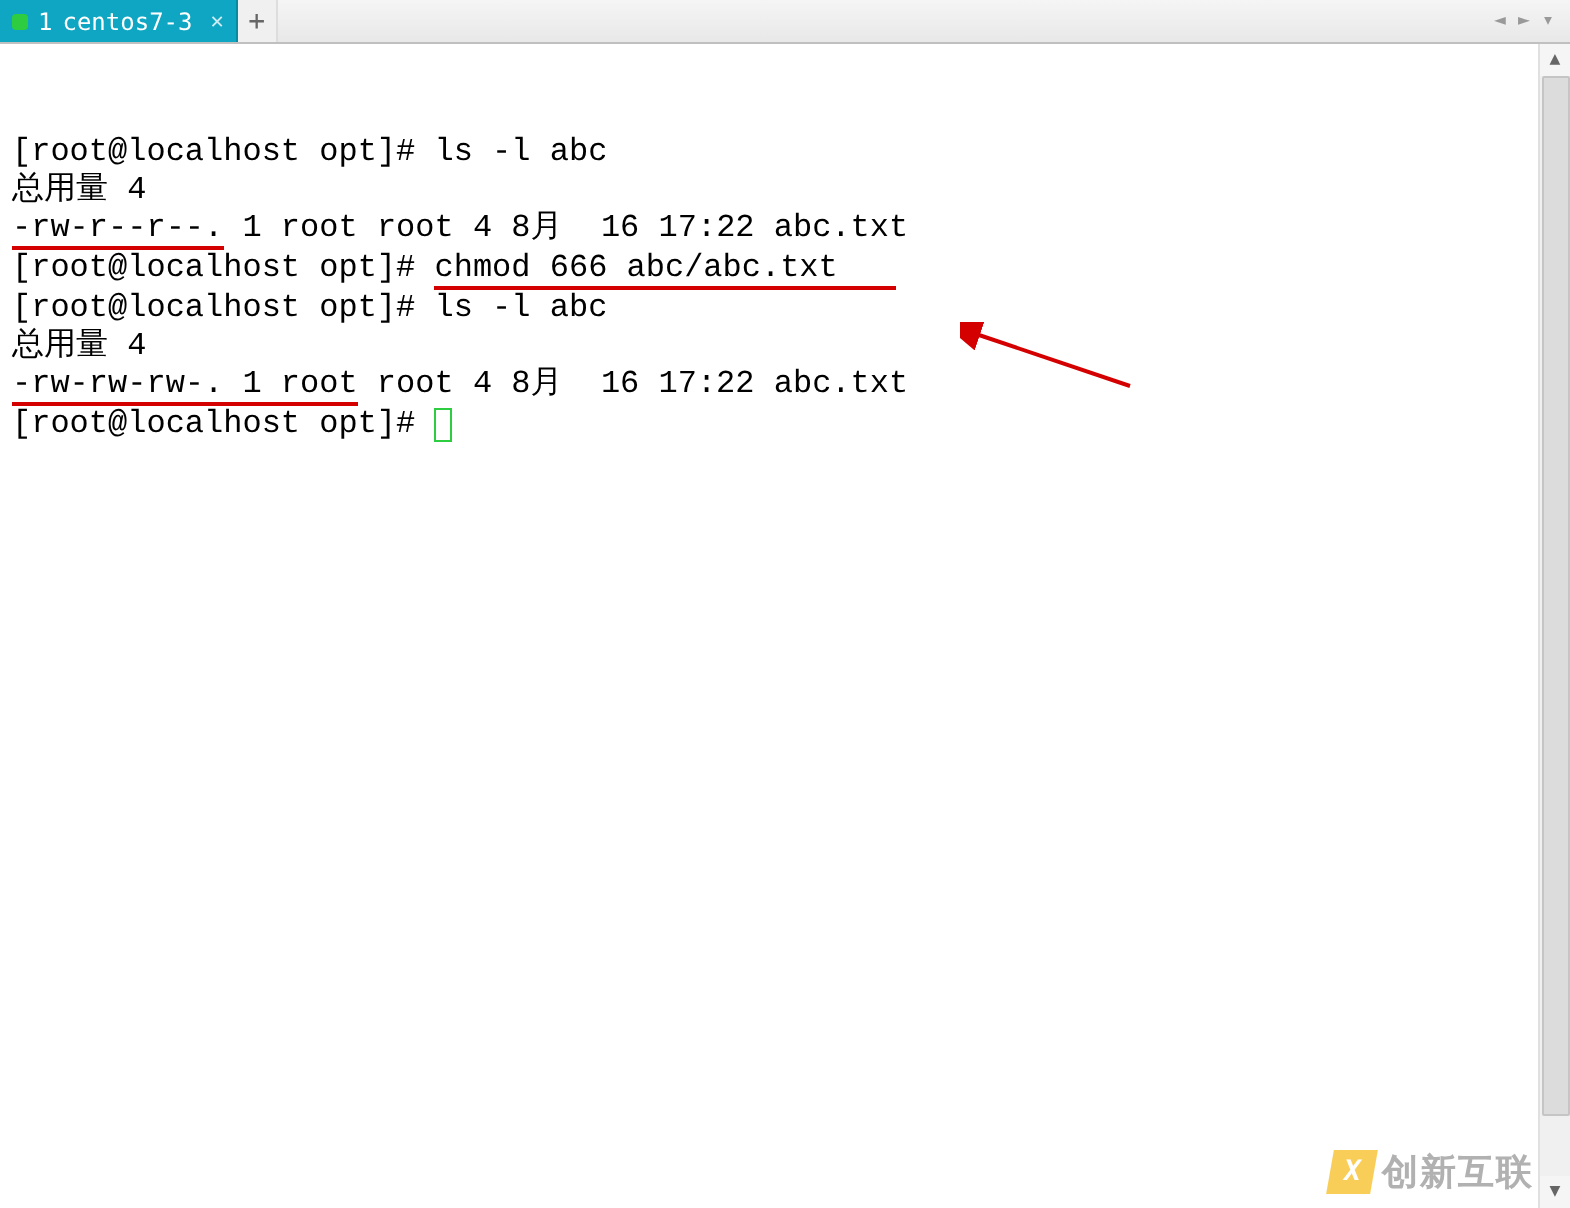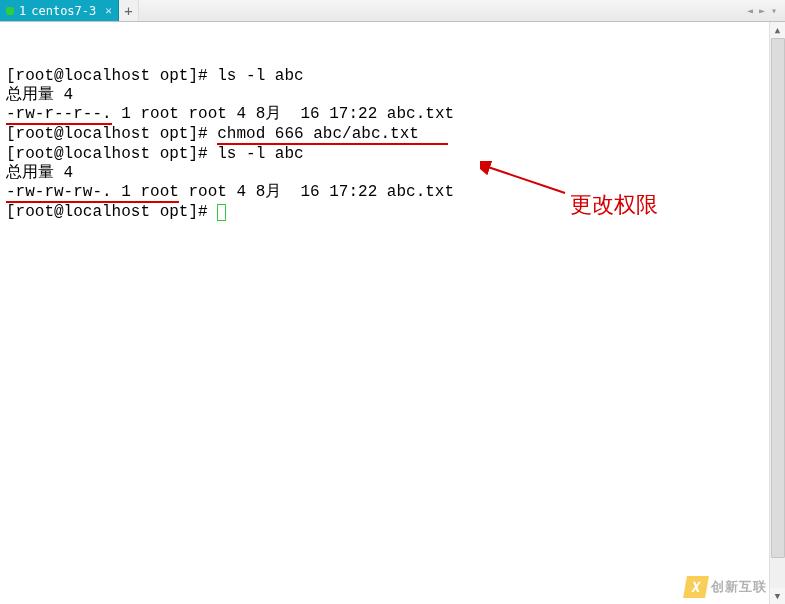--- a/index.html
+++ b/index.html
@@ -144,21 +144,21 @@
       background: #f7b500;
       display: flex;
       align-items: center;
       justify-content: center;
       font-weight: bold;
       color: #fff;
       font-size: 14px;
       transform: skewX(-10deg);
     }
     .wm-text {
-      font-size: 13px;
+      font-size: 18px;
       color: #888;
       font-weight: bold;
       letter-spacing: 1px;
     }
     .blue-sliver {
       position: absolute;
       right: 0;
       width: 3px;
       height: 18px;
       background: #06a4fb;
@@ -194,21 +194,20 @@
 <span>[root@localhost opt]#</span> <span class="cursor"></span></div>
 
   <svg class="annotation-arrow" width="90" height="40">
     <defs>
       <marker id="ah" markerWidth="10" markerHeight="8" refX="1" refY="4" orient="auto">
         <polygon points="0 0, 10 4, 0 8" fill="#d40000"></polygon>
       </marker>
     </defs>
     <line x1="85" y1="32" x2="8" y2="6" stroke="#d40000" stroke-width="2" marker-end="url(#ah)"></line>
   </svg>
-  <div class="annotation">更改权限</div>
 
   <div class="blue-sliver" style="top:110px"></div>
   <div class="blue-sliver" style="top:230px"></div>
   <div class="blue-sliver" style="top:330px"></div>
 </div>
 
 <div class="scrollbar-track">
   <div class="sb-button">▲</div>
   <div class="sb-thumb"></div>
   <div class="sb-button" style="margin-top:auto">▼</div>

